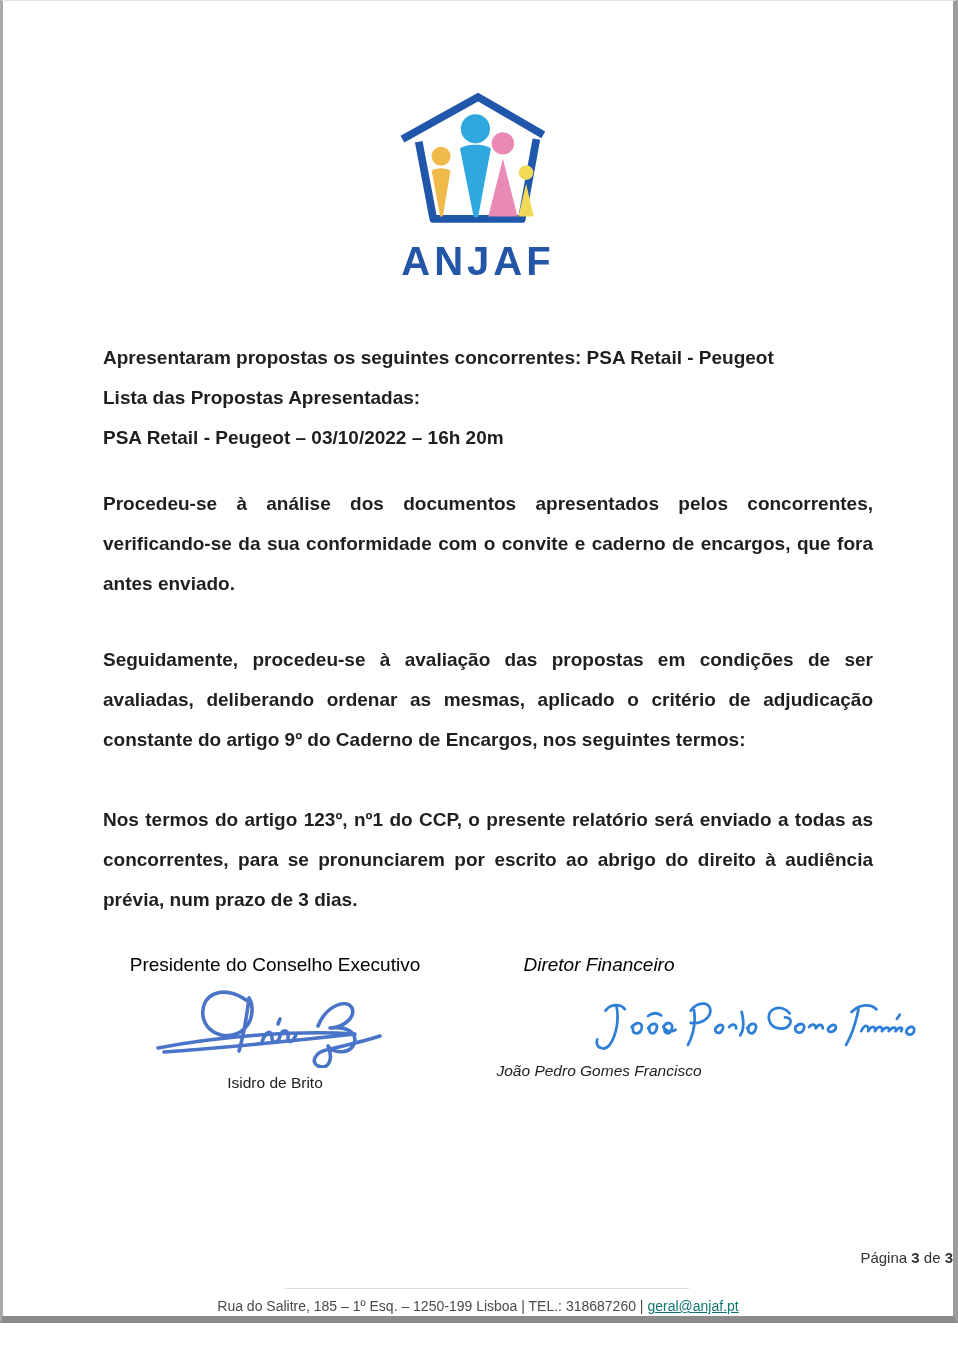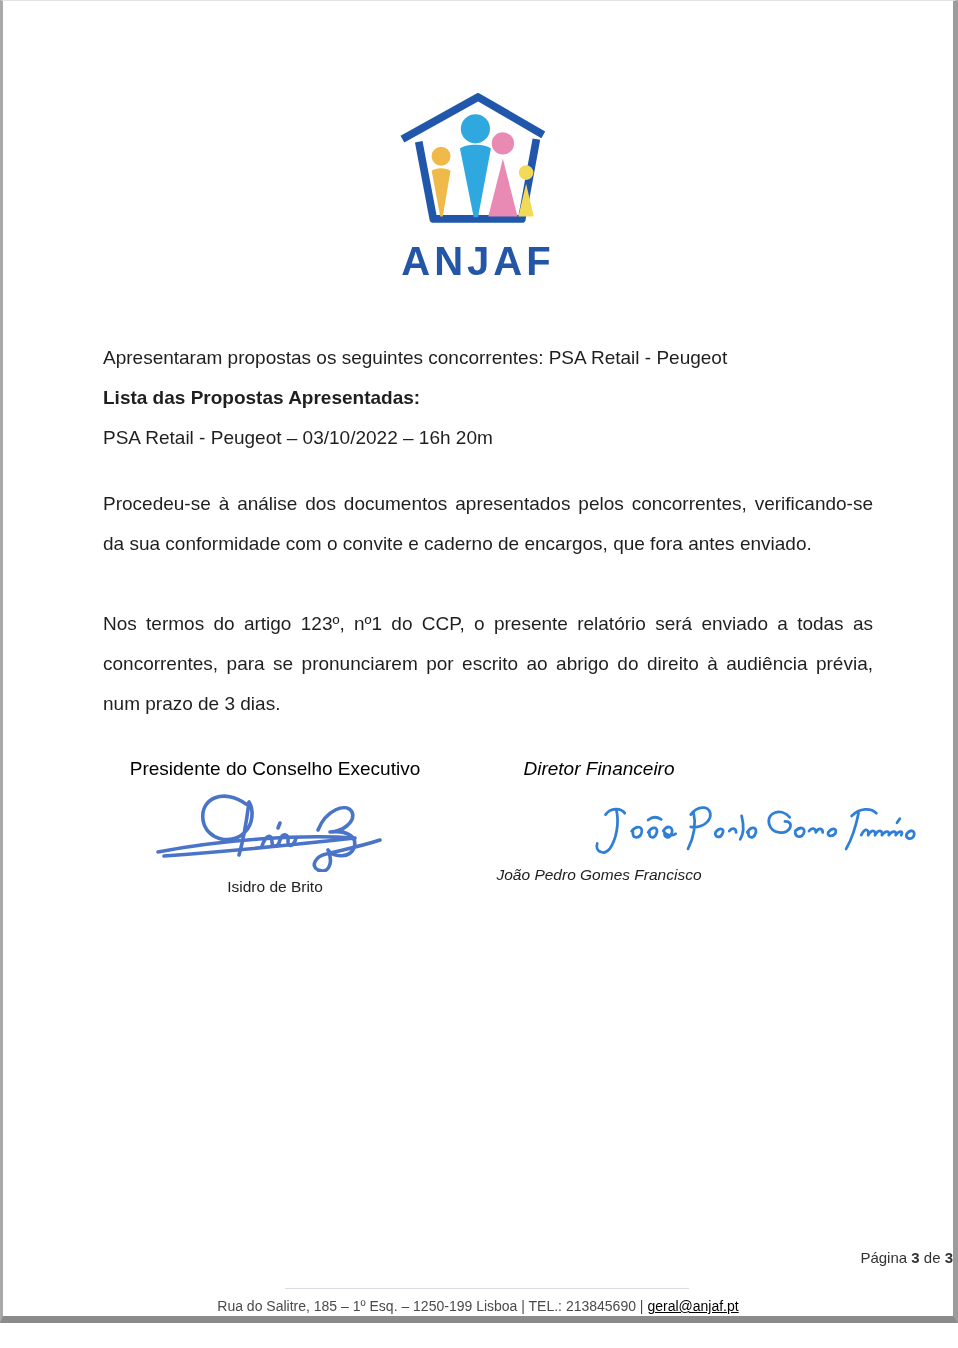--- a/index.html
+++ b/index.html
@@ -19,21 +19,21 @@
   .logo-wrap { margin-top:90px; text-align:center; }
   .logo-wrap svg { display:block; margin:0 auto; }
   .wordmark {
     margin-top:2px;
     font-size:40px; font-weight:bold; letter-spacing:4px;
     color:#2456a8;
   }
   .content { padding:0 80px 0 100px; }
   .textblock { margin-top:54px; }
   .line, .para {
-    font-size:19px; line-height:40px; color:#1f1f1f;
+    font-size:19px; line-height:40px; color:#1f1f1f;font-weight:bold;
   }
   .bold { font-weight:bold; }
   .para { text-align:justify; }
   .mt26 { margin-top:26px; }
   .mt30 { margin-top:30px; }
   .mt36 { margin-top:36px; }
   .mt40 { margin-top:40px; }
   .sig-row { position:relative; margin-top:32px; height:170px; }
   .sig-col { position:absolute; text-align:center; }
   .sig-col-left  { left:22px;  width:300px; }  
@@ -48,21 +48,21 @@
   }
   .footer-divider {
     position:absolute; top:1287px; left:282px; width:404px;
     border-top:1px solid #d9dde3;
   }
   .footer-address {
     position:absolute; top:1297px; left:0; width:100%;
     text-align:center; font-size:14px; color:#4a4a4a;
   }
   .footer-address a, .email-link {
-    color:#000000; text-decoration:underline; cursor:pointer;
+    color:#0f766e; text-decoration:underline; cursor:pointer;
   }
 </style>
 </head>
 <body>
 
 <div class="page">
 
   <div class="logo-wrap">
     <svg width="172" height="146" viewBox="0 0 200 170">
       <g fill="none" stroke-width="9" stroke-linejoin="round" stroke-linecap="butt" stroke="#2157ab">
@@ -92,20 +92,21 @@
   <div class="content">
 
     <div class="textblock">
       <p class="line">Apresentaram propostas os seguintes concorrentes: PSA Retail - Peugeot</p>
       <p class="line bold">Lista das Propostas Apresentadas:</p>
       <p class="line">PSA Retail - Peugeot – 03/10/2022 – 16h 20m</p>
     </div>
 
     <p class="para mt26">Procedeu-se à análise dos documentos apresentados pelos concorrentes, verificando-se da sua conformidade com o convite e caderno de encargos, que fora antes enviado.</p>
 
+    <p class="para mt36">Seguidamente, procedeu-se à avaliação das propostas em condições de ser avaliadas, deliberando ordenar as mesmas, aplicado o critério de adjudicação constante do artigo 9º do Caderno de Encargos, nos seguintes termos:</p>
 
 
     <p class="para mt40">Nos termos do artigo 123º, nº1 do CCP, o presente relatório será enviado a todas as concorrentes, para se pronunciarem por escrito ao abrigo do direito à audiência prévia, num prazo de 3 dias.</p>
 
     <div class="sig-row">
       <div class="sig-col sig-col-left">
         <div class="sig-title">Presidente do Conselho Executivo</div>
         <svg class="sig-img-left" width="250" height="82" viewBox="0 0 250 82">
           <g fill="none" stroke-width="3.6" stroke-linecap="round" stroke-linejoin="round" stroke="#4a74c8">
             <path d="M96,14 C74,-2 50,8 53,30 C56,50 82,56 95,42 C103,34 104,20 99,12 C97,28 94,48 89,65"></path>
@@ -138,16 +139,16 @@
         <div class="sig-name">João Pedro Gomes Francisco</div>
       </div>
     </div>
   </div>
 
   <div class="footer-page">
     <span>Página</span>&nbsp;<span class="bold">3</span>&nbsp;<span>de</span>&nbsp;<span class="bold">3</span>
   </div>
   <div class="footer-divider"></div>
   <div class="footer-address">
-    <span>Rua do Salitre, 185 – 1º Esq. – 1250-199 Lisboa | TEL.: 213845690 | </span><a class="email-link">geral@anjaf.pt</a>
+    <span>Rua do Salitre, 185 – 1º Esq. – 1250-199 Lisboa | TEL.: 318687260 | </span><a class="email-link">geral@anjaf.pt</a>
   </div>
 
 </div>
 
 </body></html>

